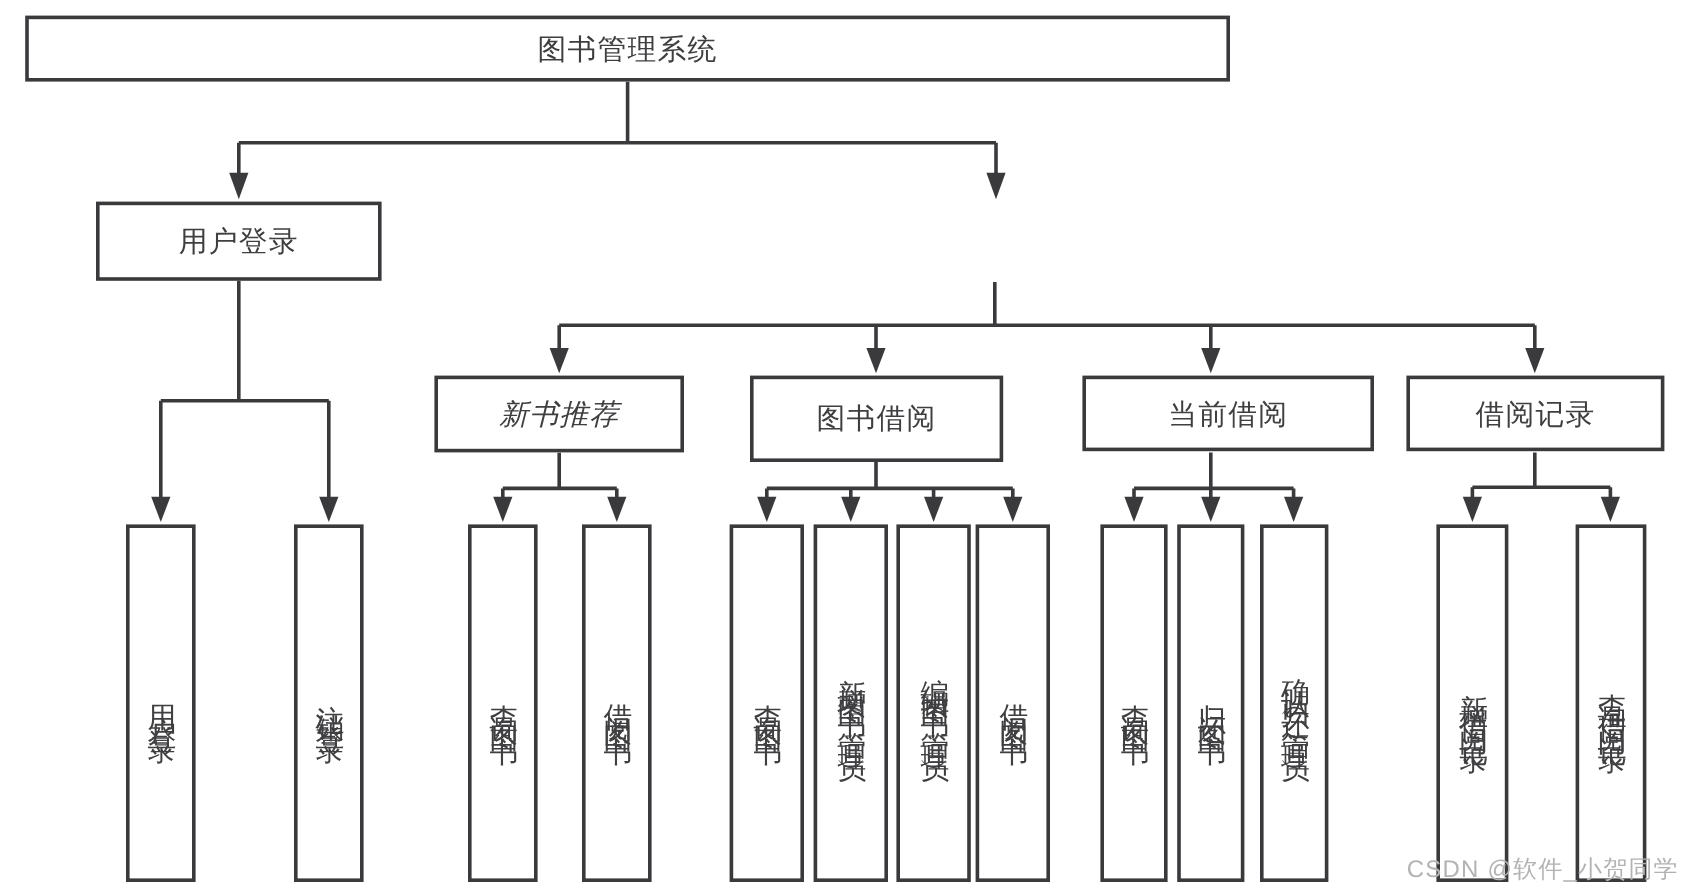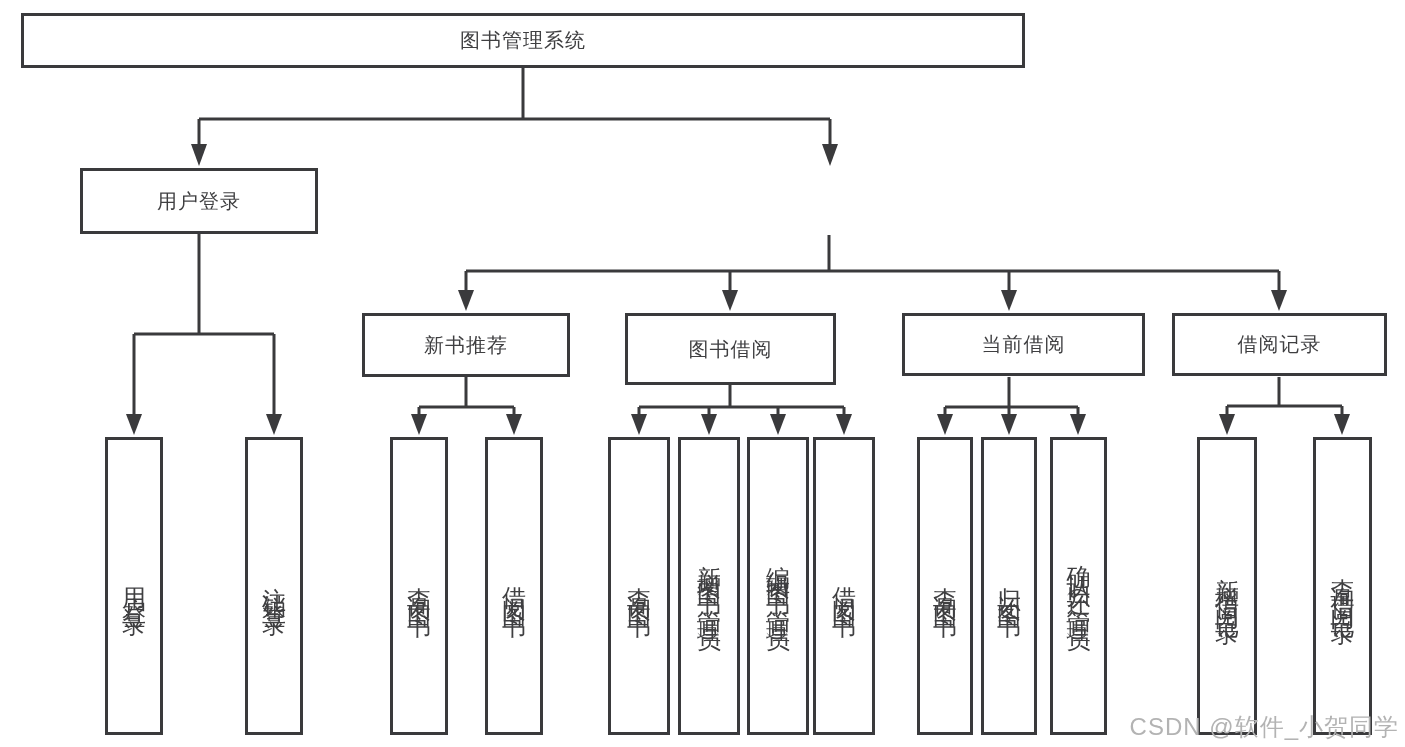--- a/index.html
+++ b/index.html
@@ -18,48 +18,48 @@
   }
   .connectors{position:absolute;left:0;top:0;width:1405px;height:747px;}
   .node{
     position:absolute;
     box-sizing:border-box;
     border:3px solid var(--line);
     background:#fff;
     display:flex;align-items:center;justify-content:center;
     color:var(--text);
   }
-  .hlabel{font-size:20px;letter-spacing:1px;white-space:nowrap;}
+  .hlabel{font-size:24px;letter-spacing:1px;white-space:nowrap;}
   .leaf .vtext{
     writing-mode:vertical-rl;
     text-orientation:mixed;
     font-size:24px;
     letter-spacing:9px;
     white-space:nowrap;
     color:var(--text);
   }
   
   .n-root {left:21px;  top:13px;  width:1004px;height:55px;}
   .n-b1   {left:80px;  top:168px; width:238px; height:66px;}
   .n-b2   {left:712px; top:168px; width:236px; height:67px;}
-  .n-l3a  {left:362px; top:313px; width:208px; height:64px;}
+  .n-l3a  {left:362px; top:313px; width:208px; height:64px;font-style:italic;}
   .n-l3b  {left:625px; top:313px; width:211px; height:72px;}
   .n-l3c  {left:902px; top:313px; width:243px; height:63px;}
   .n-l3d  {left:1172px;top:313px; width:215px; height:63px;}
   .leaf   {top:437px; width:58px; height:298px;}
   .f-1a{left:105px;} .f-1b{left:245px;}
   .f-2a{left:390px;} .f-2b{left:485px;}
   .f-3a{left:608px;width:62px;} .f-3b{left:678px;width:62px;}
   .f-3c{left:747px;width:62px;} .f-3d{left:813px;width:62px;}
   .f-4a{left:917px;width:56px;} .f-4b{left:981px;width:56px;} .f-4c{left:1050px;width:57px;}
   .f-5a{left:1197px;width:60px;} .f-5b{left:1313px;width:59px;}
   .watermark{
     position:absolute;
     right:6px;top:711px;
-    font-size:24px;
+    font-size:20px;
     color:var(--watermark);
     letter-spacing:1px;
     white-space:nowrap;
   }
 </style>
 </head>
 <body>
 
 <div class="canvas">
 

